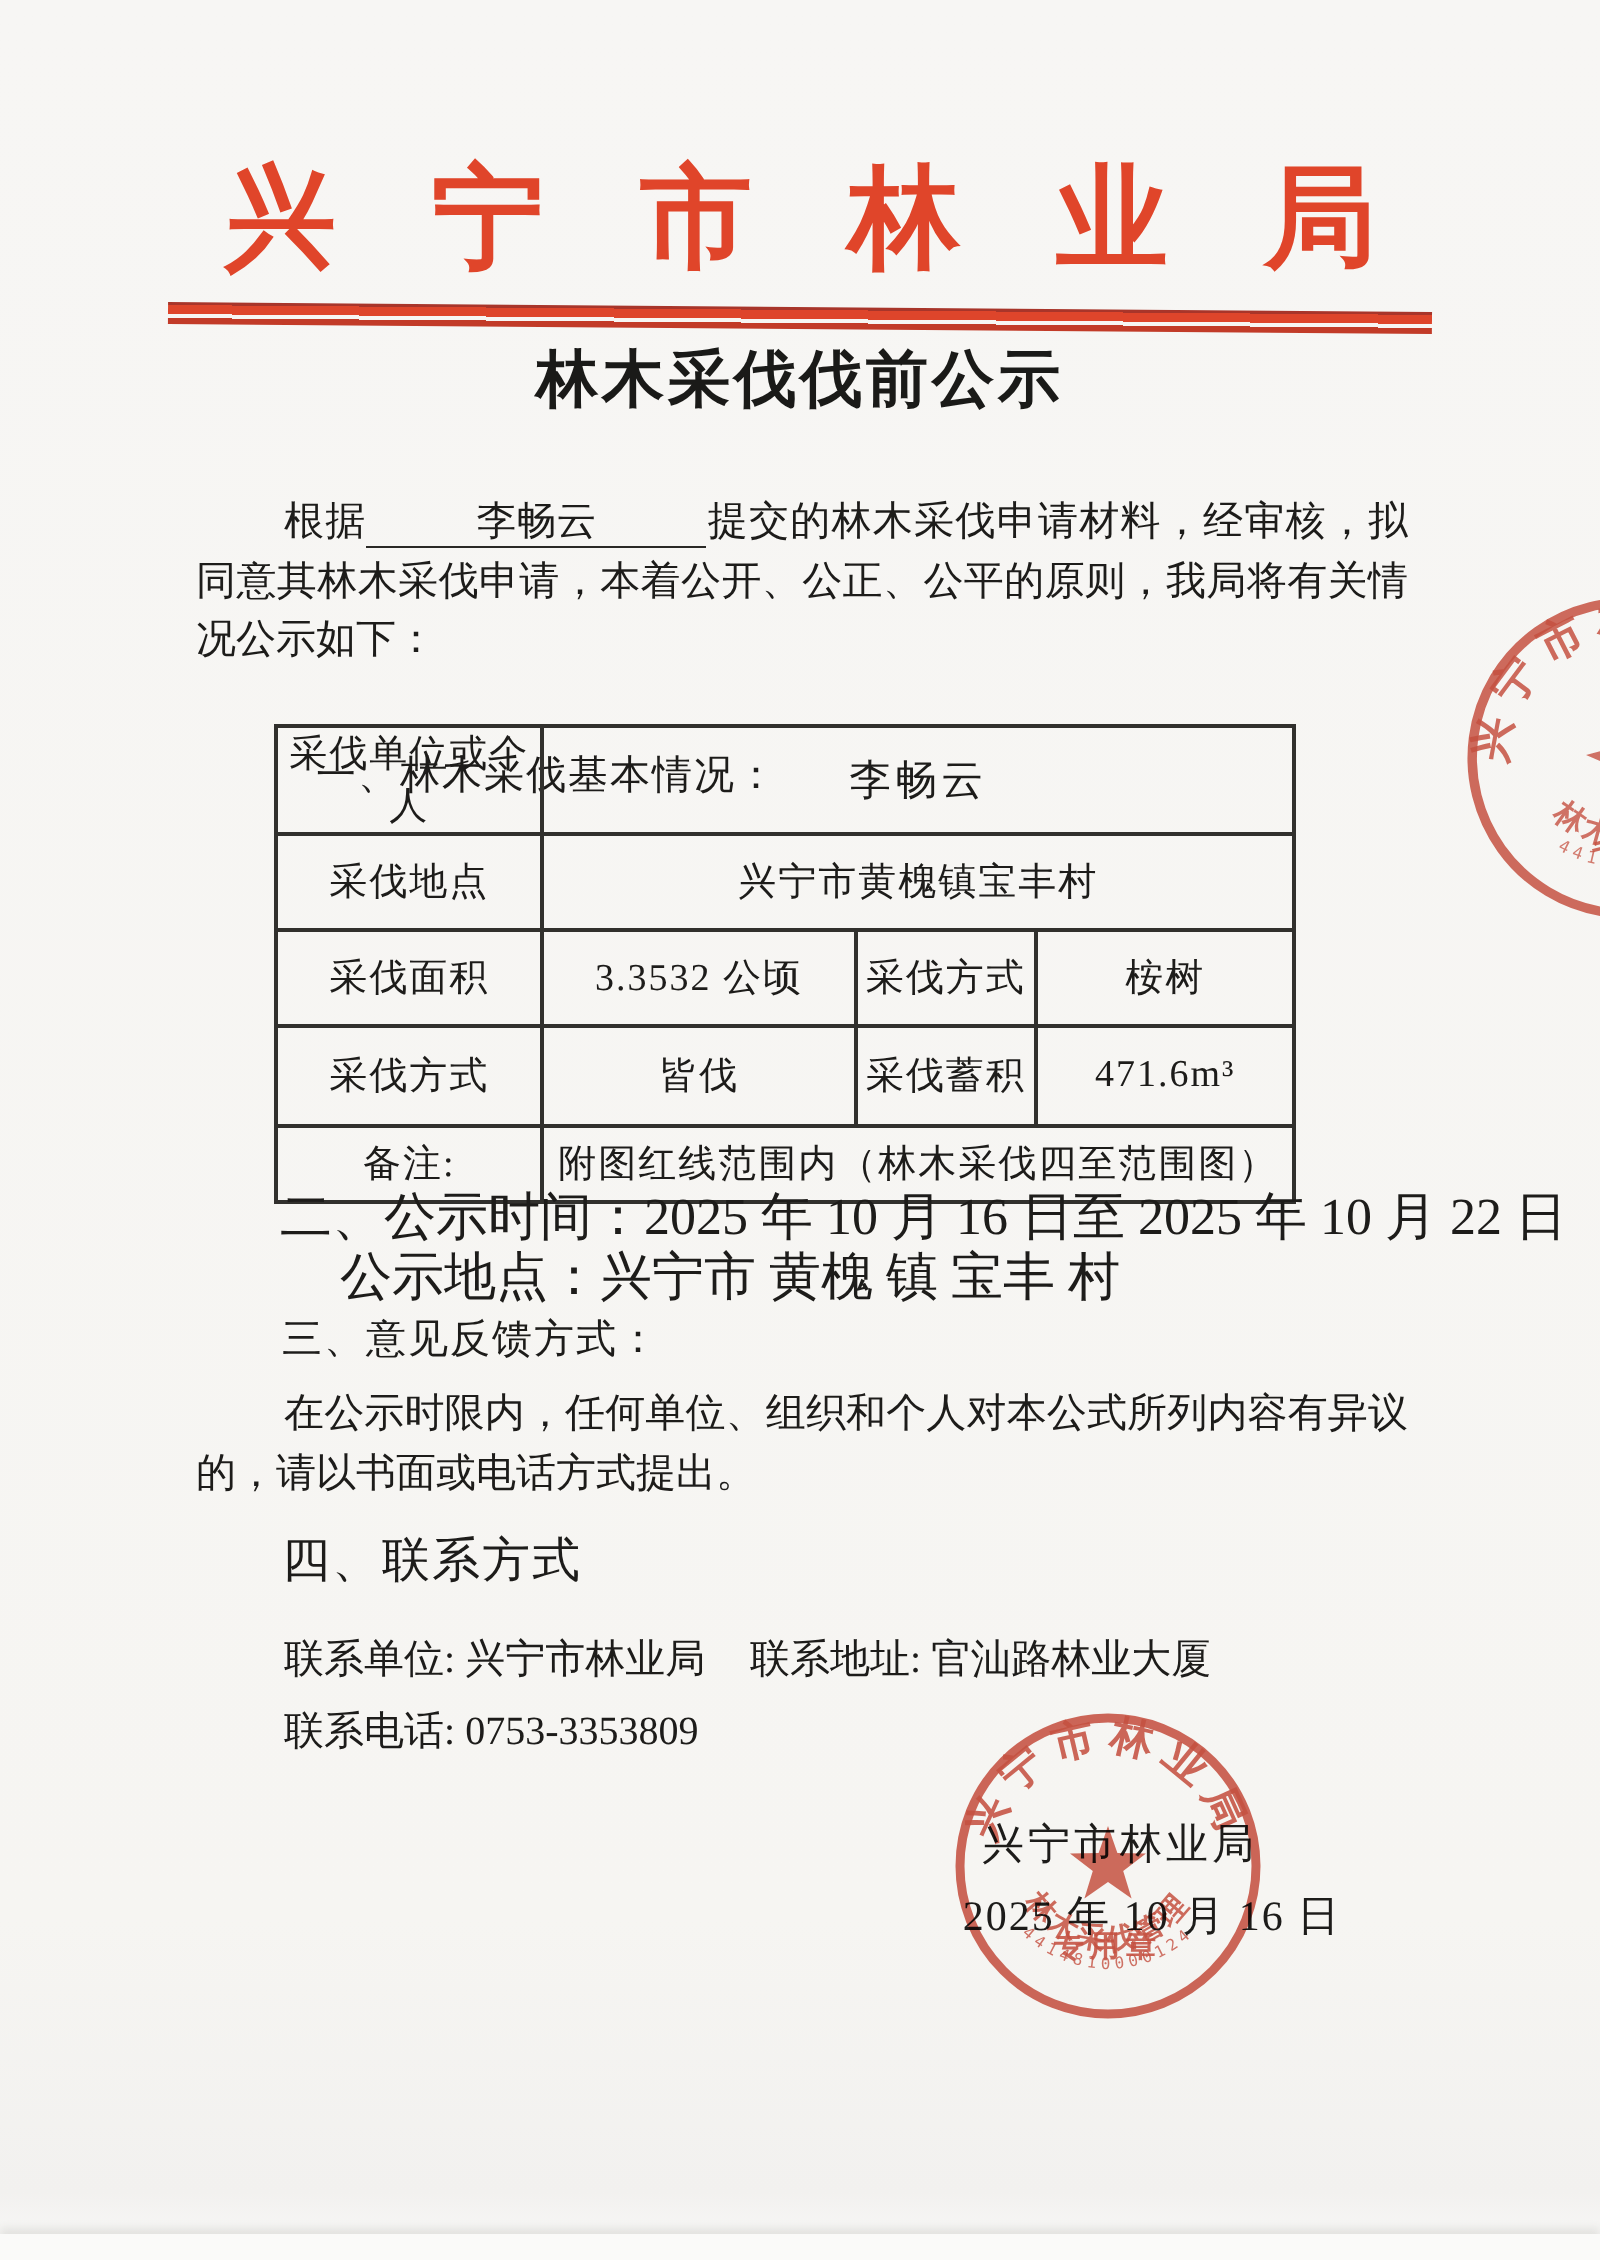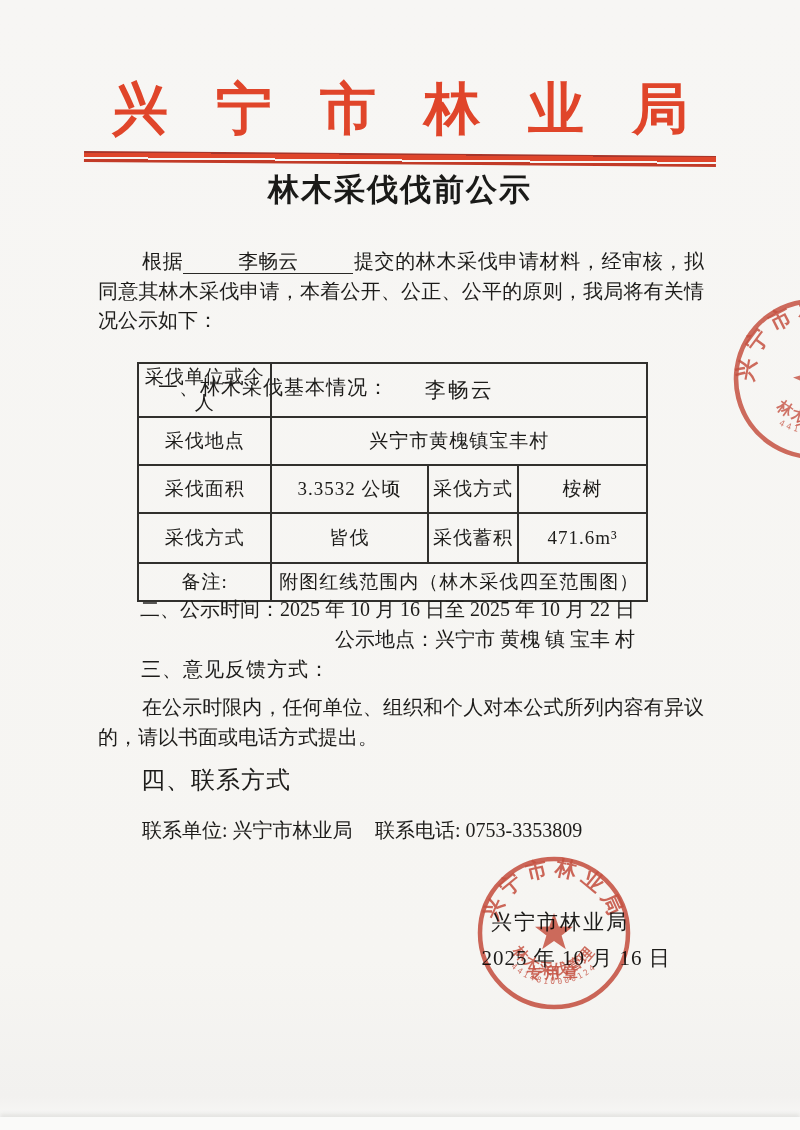--- a/index.html
+++ b/index.html
@@ -47,21 +47,21 @@
     border-collapse:collapse;table-layout:fixed;
     font-size:19px;
     border-radius:28px;
   }
   .info-table td{
     border:2px solid #31302d;text-align:center;vertical-align:middle;
     padding:0 2px;letter-spacing:1px;overflow:hidden;
   }
   .info-table .big{font-size:21px;letter-spacing:2px;}
   tr.h40{height:40px;} tr.h48{height:48px;} tr.h50{height:50px;padding-left:48px;} tr.h38{height:38px;}
-  .sec2{position:absolute;left:140px;top:594px;font-size:20px;line-height:30px;text-align:right;}
+  .sec2{position:absolute;left:140px;top:594px;font-size:26px;line-height:30px;}
   .sec2 .line2{padding-left:30px;}
   .sec3-heading{position:absolute;left:141px;top:656px;font-size:20px;letter-spacing:1px;}
   .sec3-body{
     position:absolute;left:98px;top:693px;width:606px;margin:0;
     text-indent:44px;text-align:justify;
   }
   .sec4-heading{position:absolute;left:141px;top:764px;font-size:24px;letter-spacing:1px;}
   .contacts{
     position:absolute;left:142px;top:820px;
     display:grid;grid-template-columns:233px auto;grid-row-gap:15px;
@@ -134,20 +134,21 @@
     <div class="line2">公示地点：兴宁市 黄槐 镇 宝丰 村</div>
   </div>
 
   <div class="sec3-heading">三、意见反馈方式：</div>
   <p class="sec3-body bodytext">在公示时限内，任何单位、组织和个人对本公式所列内容有异议的，请以书面或电话方式提出。</p>
 
   <div class="sec4-heading">四、联系方式</div>
 
   <div class="contacts">
     <div><span>联系单位:</span> <span>兴宁市林业局</span></div>
+    <div><span>联系地址:</span> <span>官汕路林业大厦</span></div>
     <div><span>联系电话:</span> <span>0753-3353809</span></div>
   </div>
 
   <div class="sig-org">兴宁市林业局</div>
   <div class="sig-date">2025 年 10 月 16 日</div>
 
   <svg class="seal seal-bottom" width="190" height="190" viewBox="0 0 190 190">
     <defs>
       <path id="ringB" d="M 39 80 A 58 58 0 0 1 151 80" fill="none"></path>
       <path id="midB" d="M 50 105 A 48 48 0 0 0 140 105" fill="none"></path>

